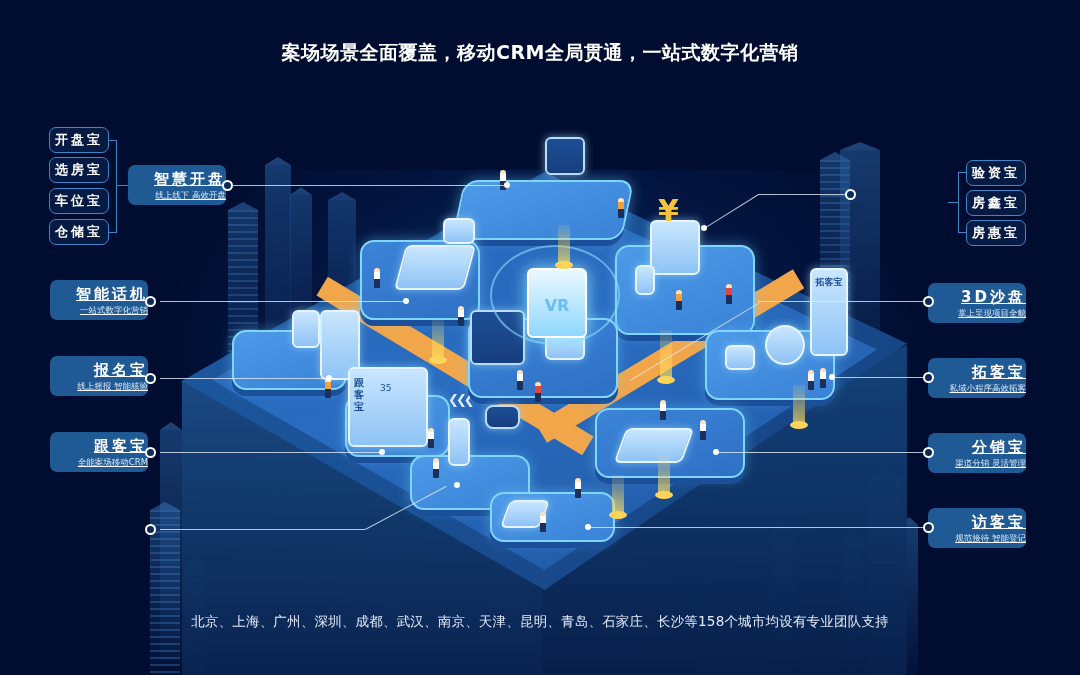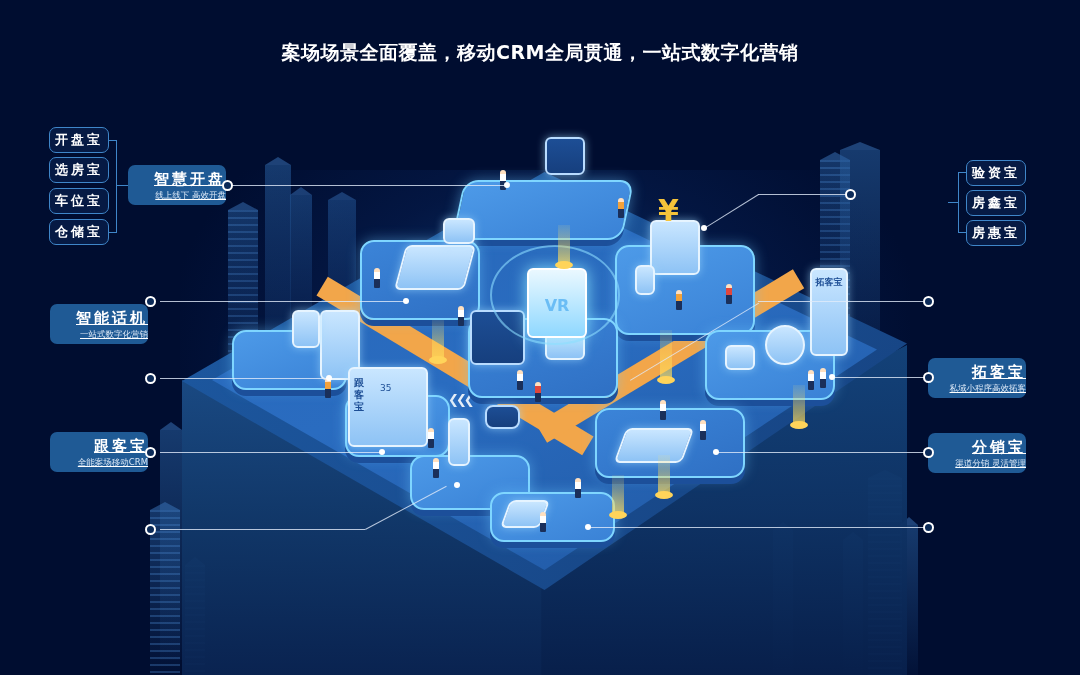--- a/index.html
+++ b/index.html
@@ -287,45 +287,58 @@
   </div>
   <div class="knob" style="left:222px;top:180px;"></div>
 
   <div class="knob" style="left:845px;top:189px;"></div>
   <div class="wire" style="left:948px;top:202px;width:10px;background:#3f86c9;"></div>
   <div class="bracket" style="left:958px;top:172px;width:8px;height:61px;border-right:none;"></div>
   <div class="chip" style="left:966px;top:160px;">验资宝</div>
   <div class="chip" style="left:966px;top:190px;">房鑫宝</div>
   <div class="chip" style="left:966px;top:220px;">房惠宝</div>
 
-  <div class="card" style="left:50px;top:280px;margin-top:24px;">
+  <div class="card" style="left:50px;top:280px;">
     <span class="t">智能话机</span>
     <span class="s">一站式数字化营销</span>
   </div>
   <div class="knob" style="left:145px;top:296px;"></div>
 
+  <div class="card" style="left:50px;top:356px;">
+    <span class="t">报名宝</span>
+    <span class="s">线上摇报 智能核验</span>
+  </div>
   <div class="knob" style="left:145px;top:373px;"></div>
 
   <div class="card" style="left:50px;top:432px;">
     <span class="t">跟客宝</span>
     <span class="s">全能案场移动CRM</span>
   </div>
   <div class="knob" style="left:145px;top:447px;"></div>
 
   <div class="knob" style="left:145px;top:524px;"></div>
 
+  <div class="card" style="left:928px;top:283px;">
+    <span class="t">3D沙盘</span>
+    <span class="s">掌上呈现项目全貌</span>
+  </div>
   <div class="knob" style="left:923px;top:296px;"></div>
 
   <div class="card" style="left:928px;top:358px;">
     <span class="t">拓客宝</span>
     <span class="s">私域小程序高效拓客</span>
   </div>
   <div class="knob" style="left:923px;top:372px;"></div>
 
   <div class="card" style="left:928px;top:433px;">
     <span class="t">分销宝</span>
     <span class="s">渠道分销 灵活管理</span>
   </div>
   <div class="knob" style="left:923px;top:447px;"></div>
 
+  <div class="card" style="left:928px;top:508px;">
+    <span class="t">访客宝</span>
+    <span class="s">规范接待 智能登记</span>
+  </div>
   <div class="knob" style="left:923px;top:522px;"></div>
 
+  <div class="footer">北京、上海、广州、深圳、成都、武汉、南京、天津、昆明、青岛、石家庄、长沙等158个城市均设有专业团队支持</div>
 </div>
 
 </body></html>

